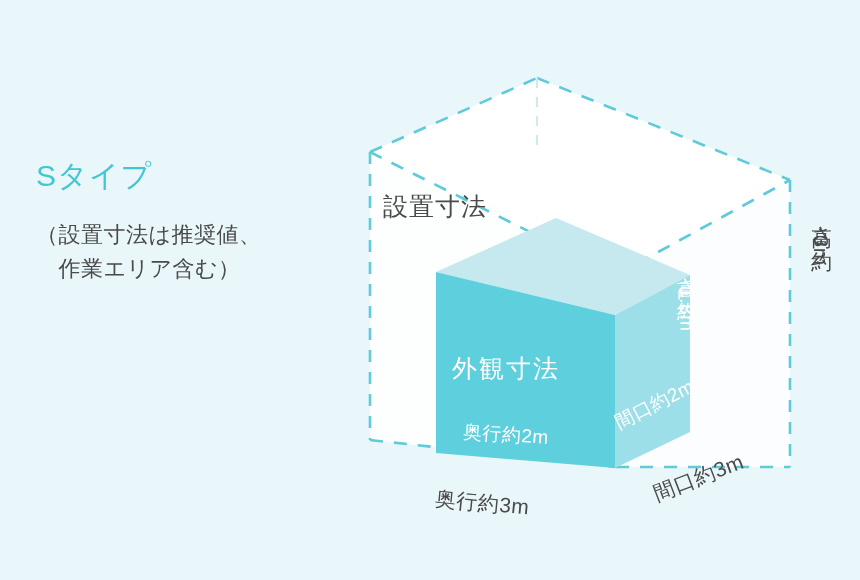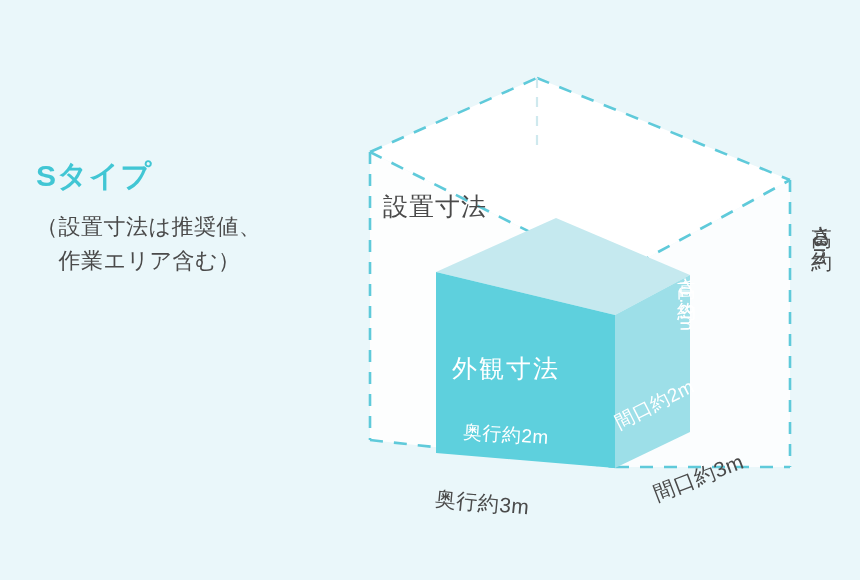--- a/index.html
+++ b/index.html
@@ -14,27 +14,27 @@
   }
   #stage { position: absolute; inset: 0; }
 
   .left-panel {
     position: absolute;
     left: 36px; top: 158px;
     width: 310px;
   }
   .type-title {
     font-size: 30px;
-    font-weight: 700;
+    font-weight: 400;
     color: #41c6d4;
     letter-spacing: 1px;
     line-height: 1.2;
   }
   .type-note {
-    margin-top: 16px;
+    margin-top: 24px;
     font-size: 22px;
     color: #4a4a4a;
     line-height: 1.55;
     letter-spacing: 0.5px;
     white-space: pre-line;
   }
 
   svg#diagram {
     position: absolute;
     left: 0; top: 0;

